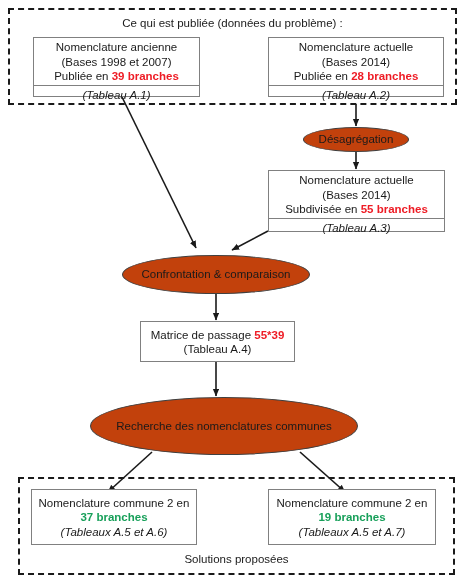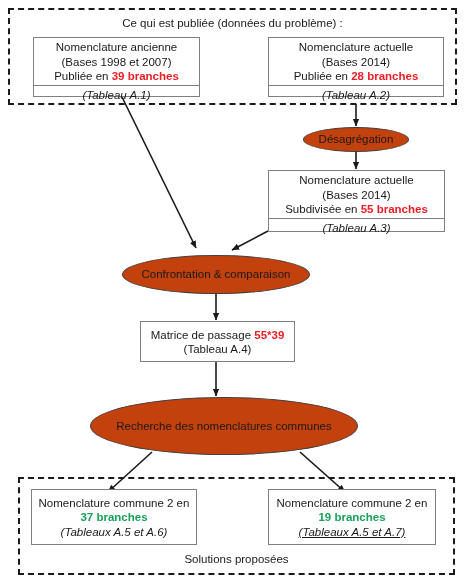--- a/index.html
+++ b/index.html
@@ -192,19 +192,19 @@
       <span class="node-line">Nomenclature commune 2 en</span>
       <span class="node-line hl-green">37 branches</span>
       <span class="node-line" style="font-style:italic;">(Tableaux A.5 et A.6)</span>
     </div>
   </div>
 
   <div class="node-box" style="left:268px; top:489px; width:168px; height:56px;">
     <div class="node-main">
       <span class="node-line">Nomenclature commune 2 en</span>
       <span class="node-line hl-green">19 branches</span>
-      <span class="node-line" style="font-style:italic;text-decoration:underline;">(Tableaux A.5 et A.7)</span>
+      <span class="node-line" style="font-style:italic;">(Tableaux A.5 et A.7)</span>
     </div>
   </div>
 
   <div class="solutions-caption" style="left:18px; top:553px; width:437px;">Solutions proposées</div>
 
 </div>
 
 </body></html>

